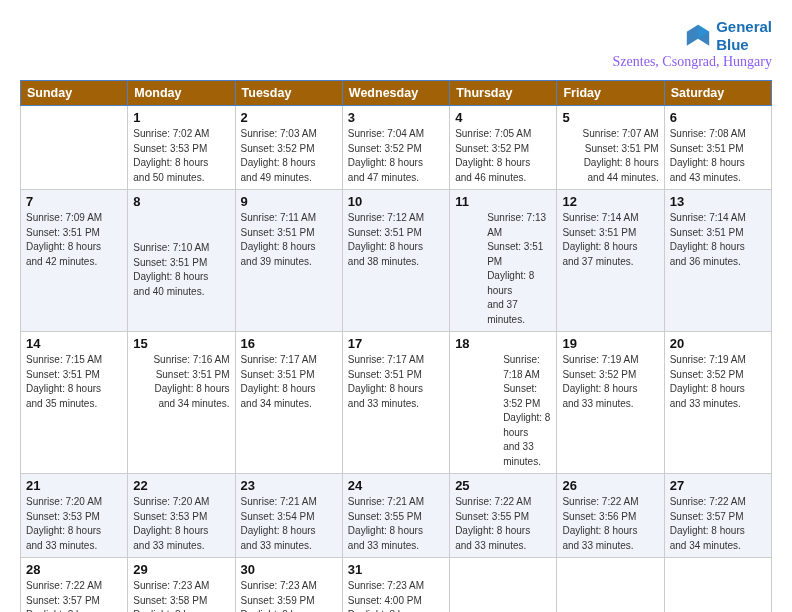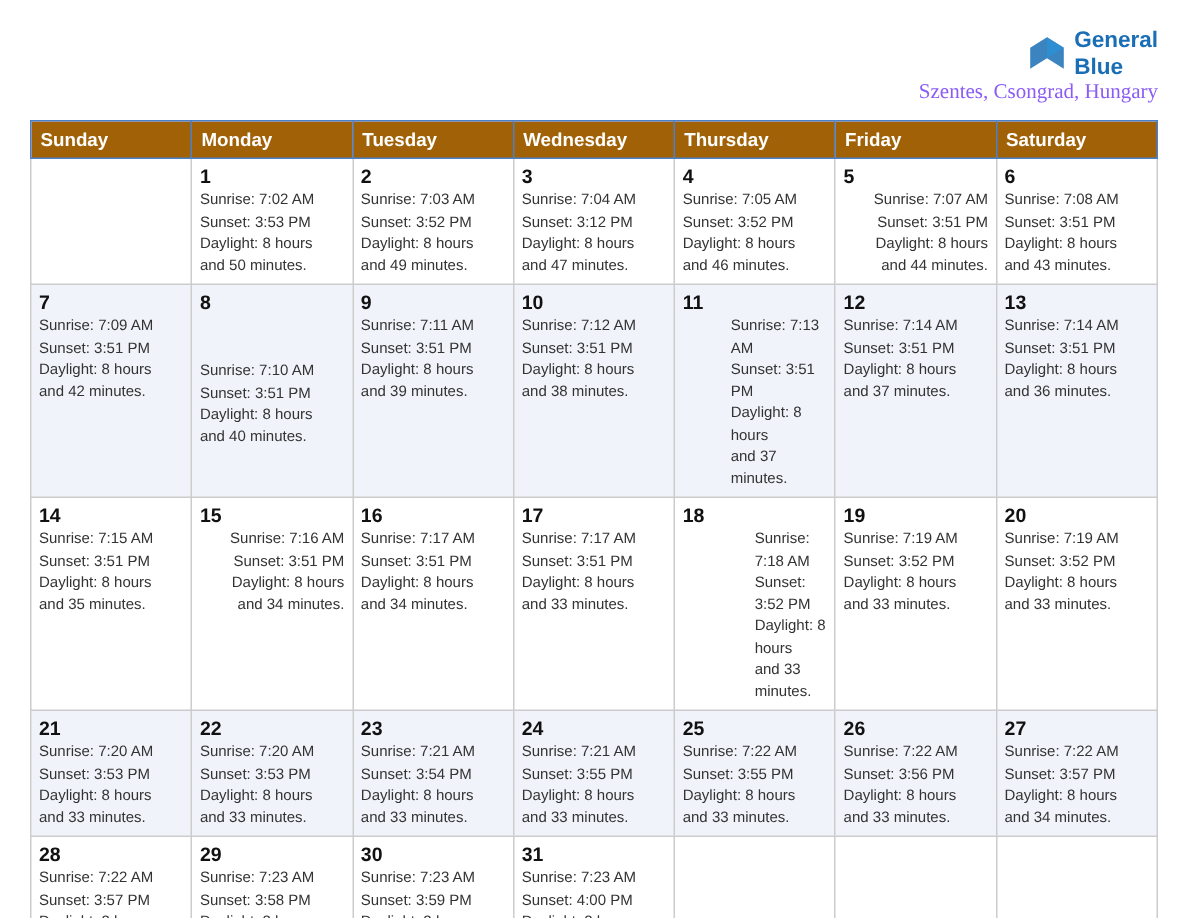--- a/index.html
+++ b/index.html
@@ -150,21 +150,21 @@
           <td>
             <span class="day-number">2</span>
             <div class="day-info" style="white-space: pre-line;">Sunrise: 7:03 AM
 Sunset: 3:52 PM
 Daylight: 8 hours
 and 49 minutes.</div>
           </td>
           <td>
             <span class="day-number">3</span>
             <div class="day-info" style="white-space: pre-line;">Sunrise: 7:04 AM
-Sunset: 3:12 PM
+Sunset: 3:52 PM
 Daylight: 8 hours
 and 47 minutes.</div>
           </td>
           <td>
             <span class="day-number">4</span>
             <div class="day-info" style="white-space: pre-line;">Sunrise: 7:05 AM
 Sunset: 3:52 PM
 Daylight: 8 hours
 and 46 minutes.</div>
           </td>

